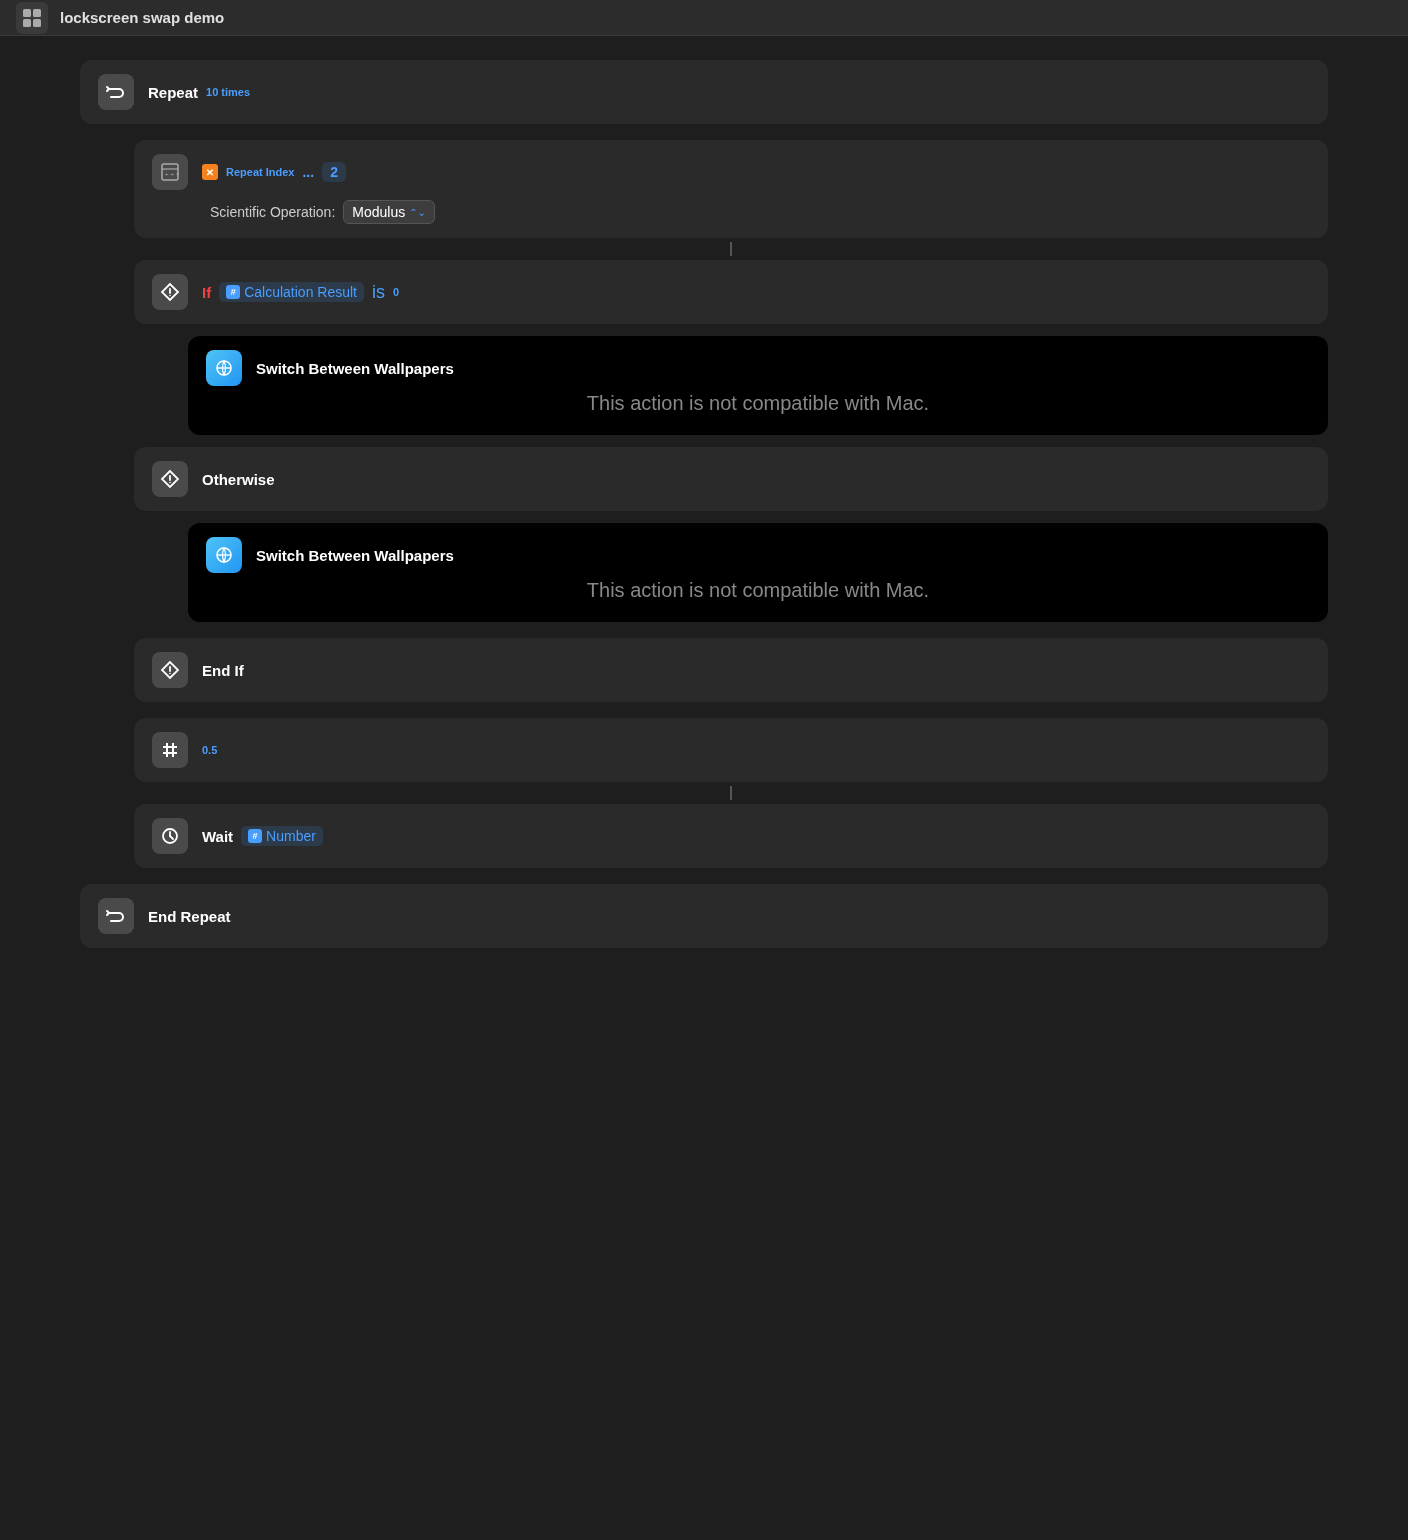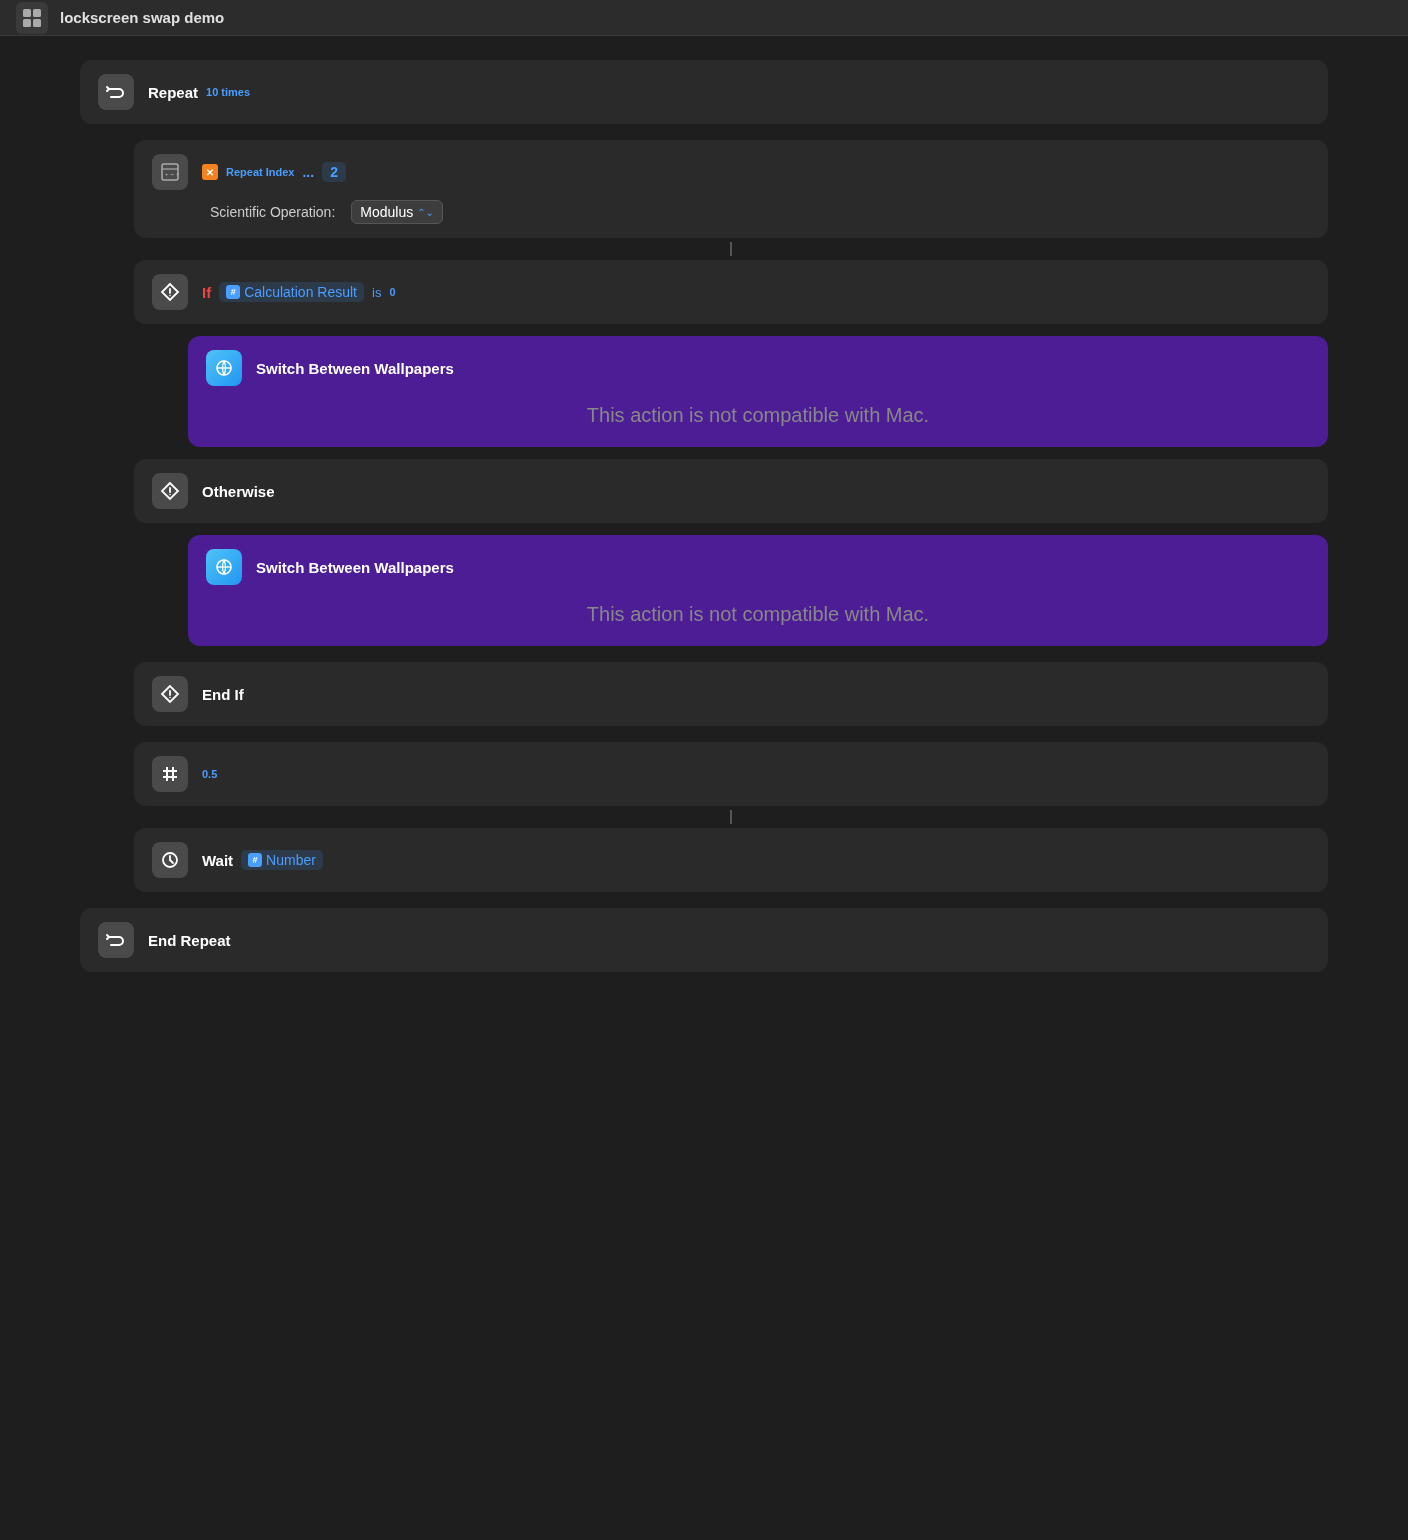--- a/index.html
+++ b/index.html
@@ -115,21 +115,20 @@
       background-color: #3d3d3d;
       border: 1px solid #555555;
       border-radius: 6px;
       padding: 3px 8px;
       color: #ffffff;
       font-size: 14px;
       display: flex;
       align-items: center;
       gap: 4px;
       cursor: pointer;
-      margin-left: 8px;
     }
 
     .dropdown-arrow {
       font-size: 10px;
       color: #4a9eff;
     }
 
     
     .block-with-sub {
       background-color: #2a2a2a;
@@ -142,26 +141,26 @@
     }
 
     .block-row {
       display: flex;
       align-items: center;
       gap: 14px;
     }
 
     
     .wallpaper-block {
-      background-color: #4c1d95;
+      background-color: #000000;
       border-radius: 12px;
       padding: 14px 18px;
       display: flex;
       flex-direction: column;
-      gap: 12px;
+      gap: 0;
     }
 
     .wallpaper-block-row {
       display: flex;
       align-items: center;
       gap: 14px;
     }
 
     .incompatible-text {
       font-size: 20px;
@@ -206,21 +205,21 @@
       gap: 8px;
     }
 
     .kw-text {
       font-size: 15px;
       font-weight: 600;
       color: #ef4444;
     }
 
     .is-text {
-      font-size: 13px;
+      font-size: 18px;
       color: #4a9eff;
       font-weight: 500;
     }
 
     
     .orange-badge {
       width: 16px;
       height: 16px;
       background-color: #f5821f;
       border-radius: 3px;

